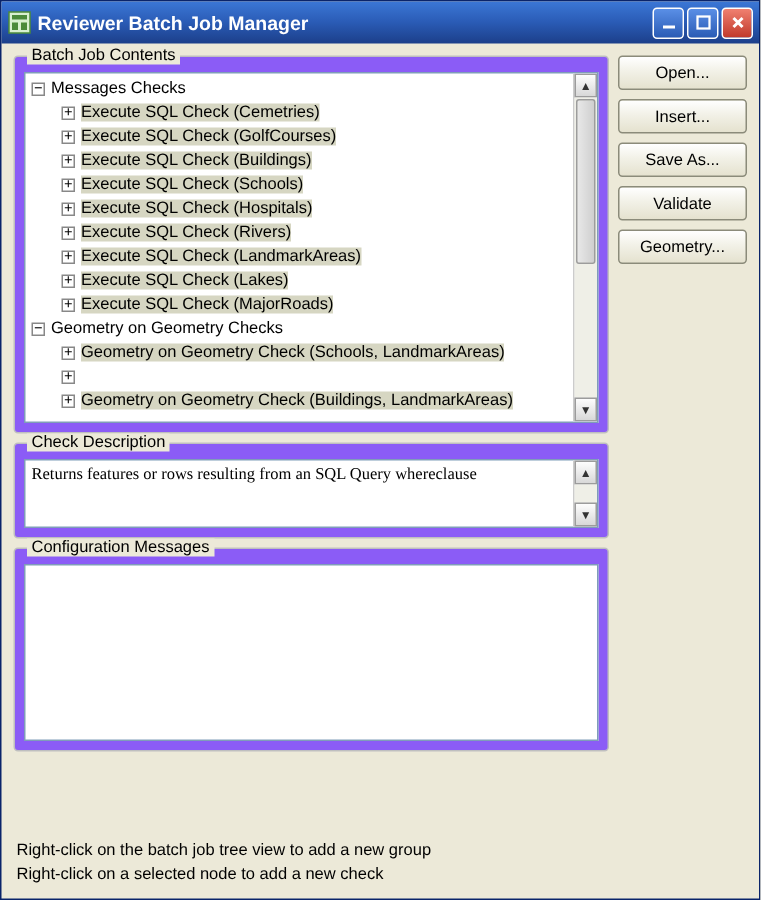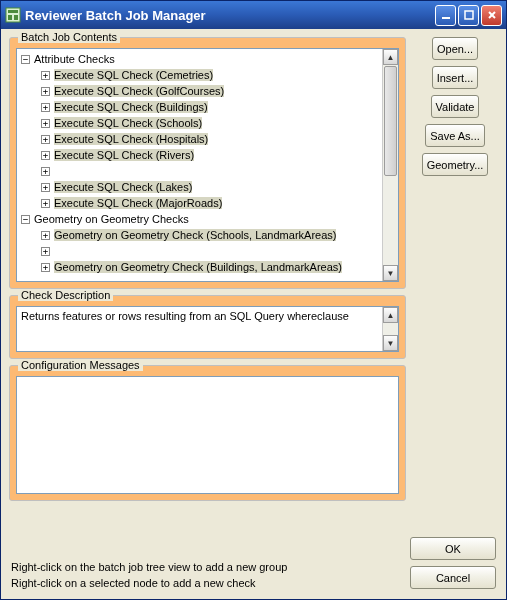--- a/index.html
+++ b/index.html
@@ -59,28 +59,27 @@
     flex: 1;
     display: flex;
     flex-direction: column;
     gap: 6px;
   }
   .side-col {
     width: 86px;
     display: flex;
     flex-direction: column;
     gap: 6px;
-    align-items: center;
   }
   .groupbox {
     border: 1px solid #bfbfbf;
     border-radius: 3px;
     padding: 10px 6px 6px 6px;
     position: relative;
-    background: #fdba74;
+    background: #8b5cf6;
   }
   .groupbox .legend {
     position: absolute;
     top: -7px; left: 8px;
     background: #ece9d8;
     padding: 0 3px;
     font-size: 11px;
     color: #000;
   }
   .tree-wrap {
@@ -136,20 +135,21 @@
     font-family: monospace;
   }
   .lvl0 { padding-left: 2px; }
   .lvl1 { padding-left: 22px; }
   .node-label.hl { background: #d6d6c2; }
   .desc-box {
     height: 46px;
     background: white;
     border: 1px solid #7f9db9;
     display: flex;
+    font-family: Liberation Serif, serif;
   }
   .desc-text {
     flex: 1;
     padding: 3px 4px;
   }
   .cfg-box {
     height: 118px;
     background: white;
     border: 1px solid #7f9db9;
   }
@@ -222,21 +222,21 @@
 
     <div class="main-col">
 
       <div class="groupbox">
         <span class="legend">Batch Job Contents</span>
         <div class="tree-wrap">
           <div class="tree">
 
             <div class="tree-node lvl0">
               <span class="toggle">−</span>
-              <span class="node-label">Attribute Checks</span>
+              <span class="node-label">Messages Checks</span>
             </div>
             <div class="tree-node lvl1">
                 <span class="toggle">+</span>
                 <span class="node-label hl">Execute SQL Check (Cemetries)</span>
               </div>
             <div class="tree-node lvl1">
                 <span class="toggle">+</span>
                 <span class="node-label hl">Execute SQL Check (GolfCourses)</span>
               </div>
             <div class="tree-node lvl1">
@@ -250,20 +250,21 @@
             <div class="tree-node lvl1">
                 <span class="toggle">+</span>
                 <span class="node-label hl">Execute SQL Check (Hospitals)</span>
               </div>
             <div class="tree-node lvl1">
                 <span class="toggle">+</span>
                 <span class="node-label hl">Execute SQL Check (Rivers)</span>
               </div>
             <div class="tree-node lvl1">
                 <span class="toggle">+</span>
+                <span class="node-label hl">Execute SQL Check (LandmarkAreas)</span>
               </div>
             <div class="tree-node lvl1">
                 <span class="toggle">+</span>
                 <span class="node-label hl">Execute SQL Check (Lakes)</span>
               </div>
             <div class="tree-node lvl1">
                 <span class="toggle">+</span>
                 <span class="node-label hl">Execute SQL Check (MajorRoads)</span>
               </div>
 
@@ -309,32 +310,28 @@
       <div class="groupbox">
         <span class="legend">Configuration Messages</span>
         <div class="cfg-box"></div>
       </div>
 
     </div>
 
     <div class="side-col">
       <button class="btn">Open...</button>
       <button class="btn">Insert...</button>
+      <button class="btn">Save As...</button>
       <button class="btn">Validate</button>
-      <button class="btn">Save As...</button>
       <button class="btn">Geometry...</button>
       <div class="spacer"></div>
     </div>
 
   </div>
 
   <div class="footer">
     <div class="hints">
       <span>Right-click on the batch job tree view to add a new group</span>
       <span>Right-click on a selected node to add a new check</span>
     </div>
-    <div class="footer-btns">
-      <button class="btn">OK</button>
-      <button class="btn">Cancel</button>
-    </div>
   </div>
 
 </div>
 
 </body></html>

